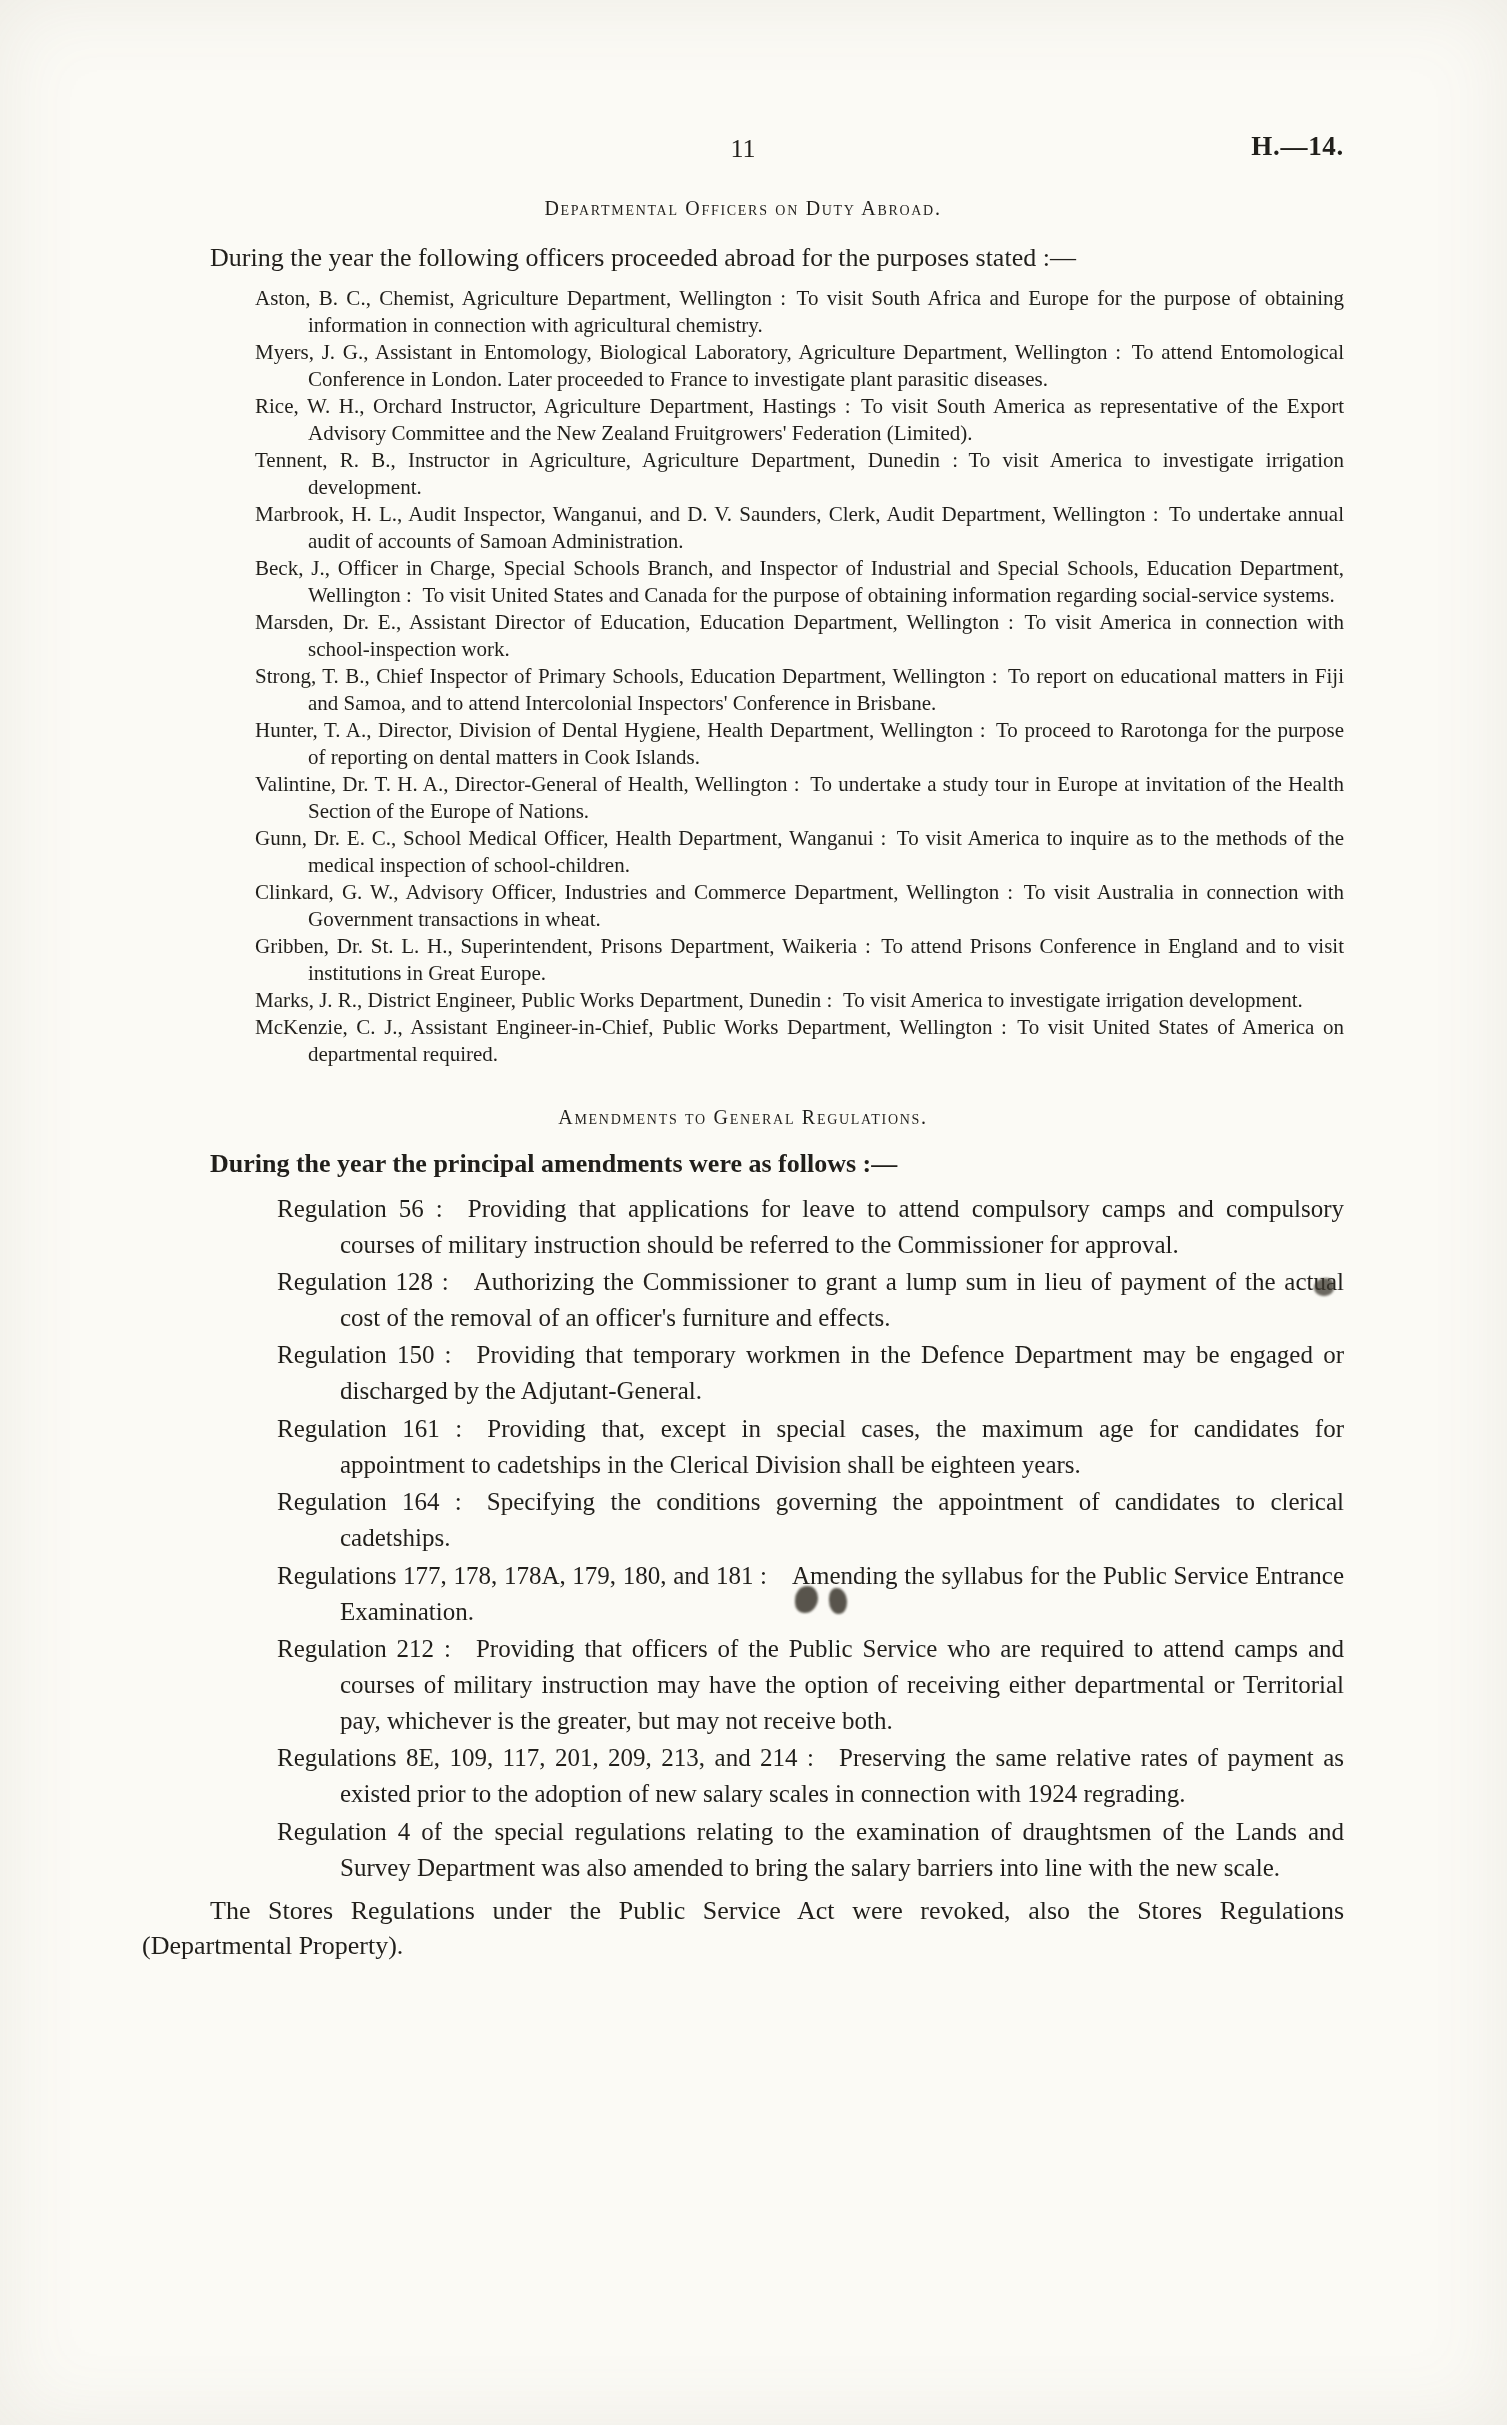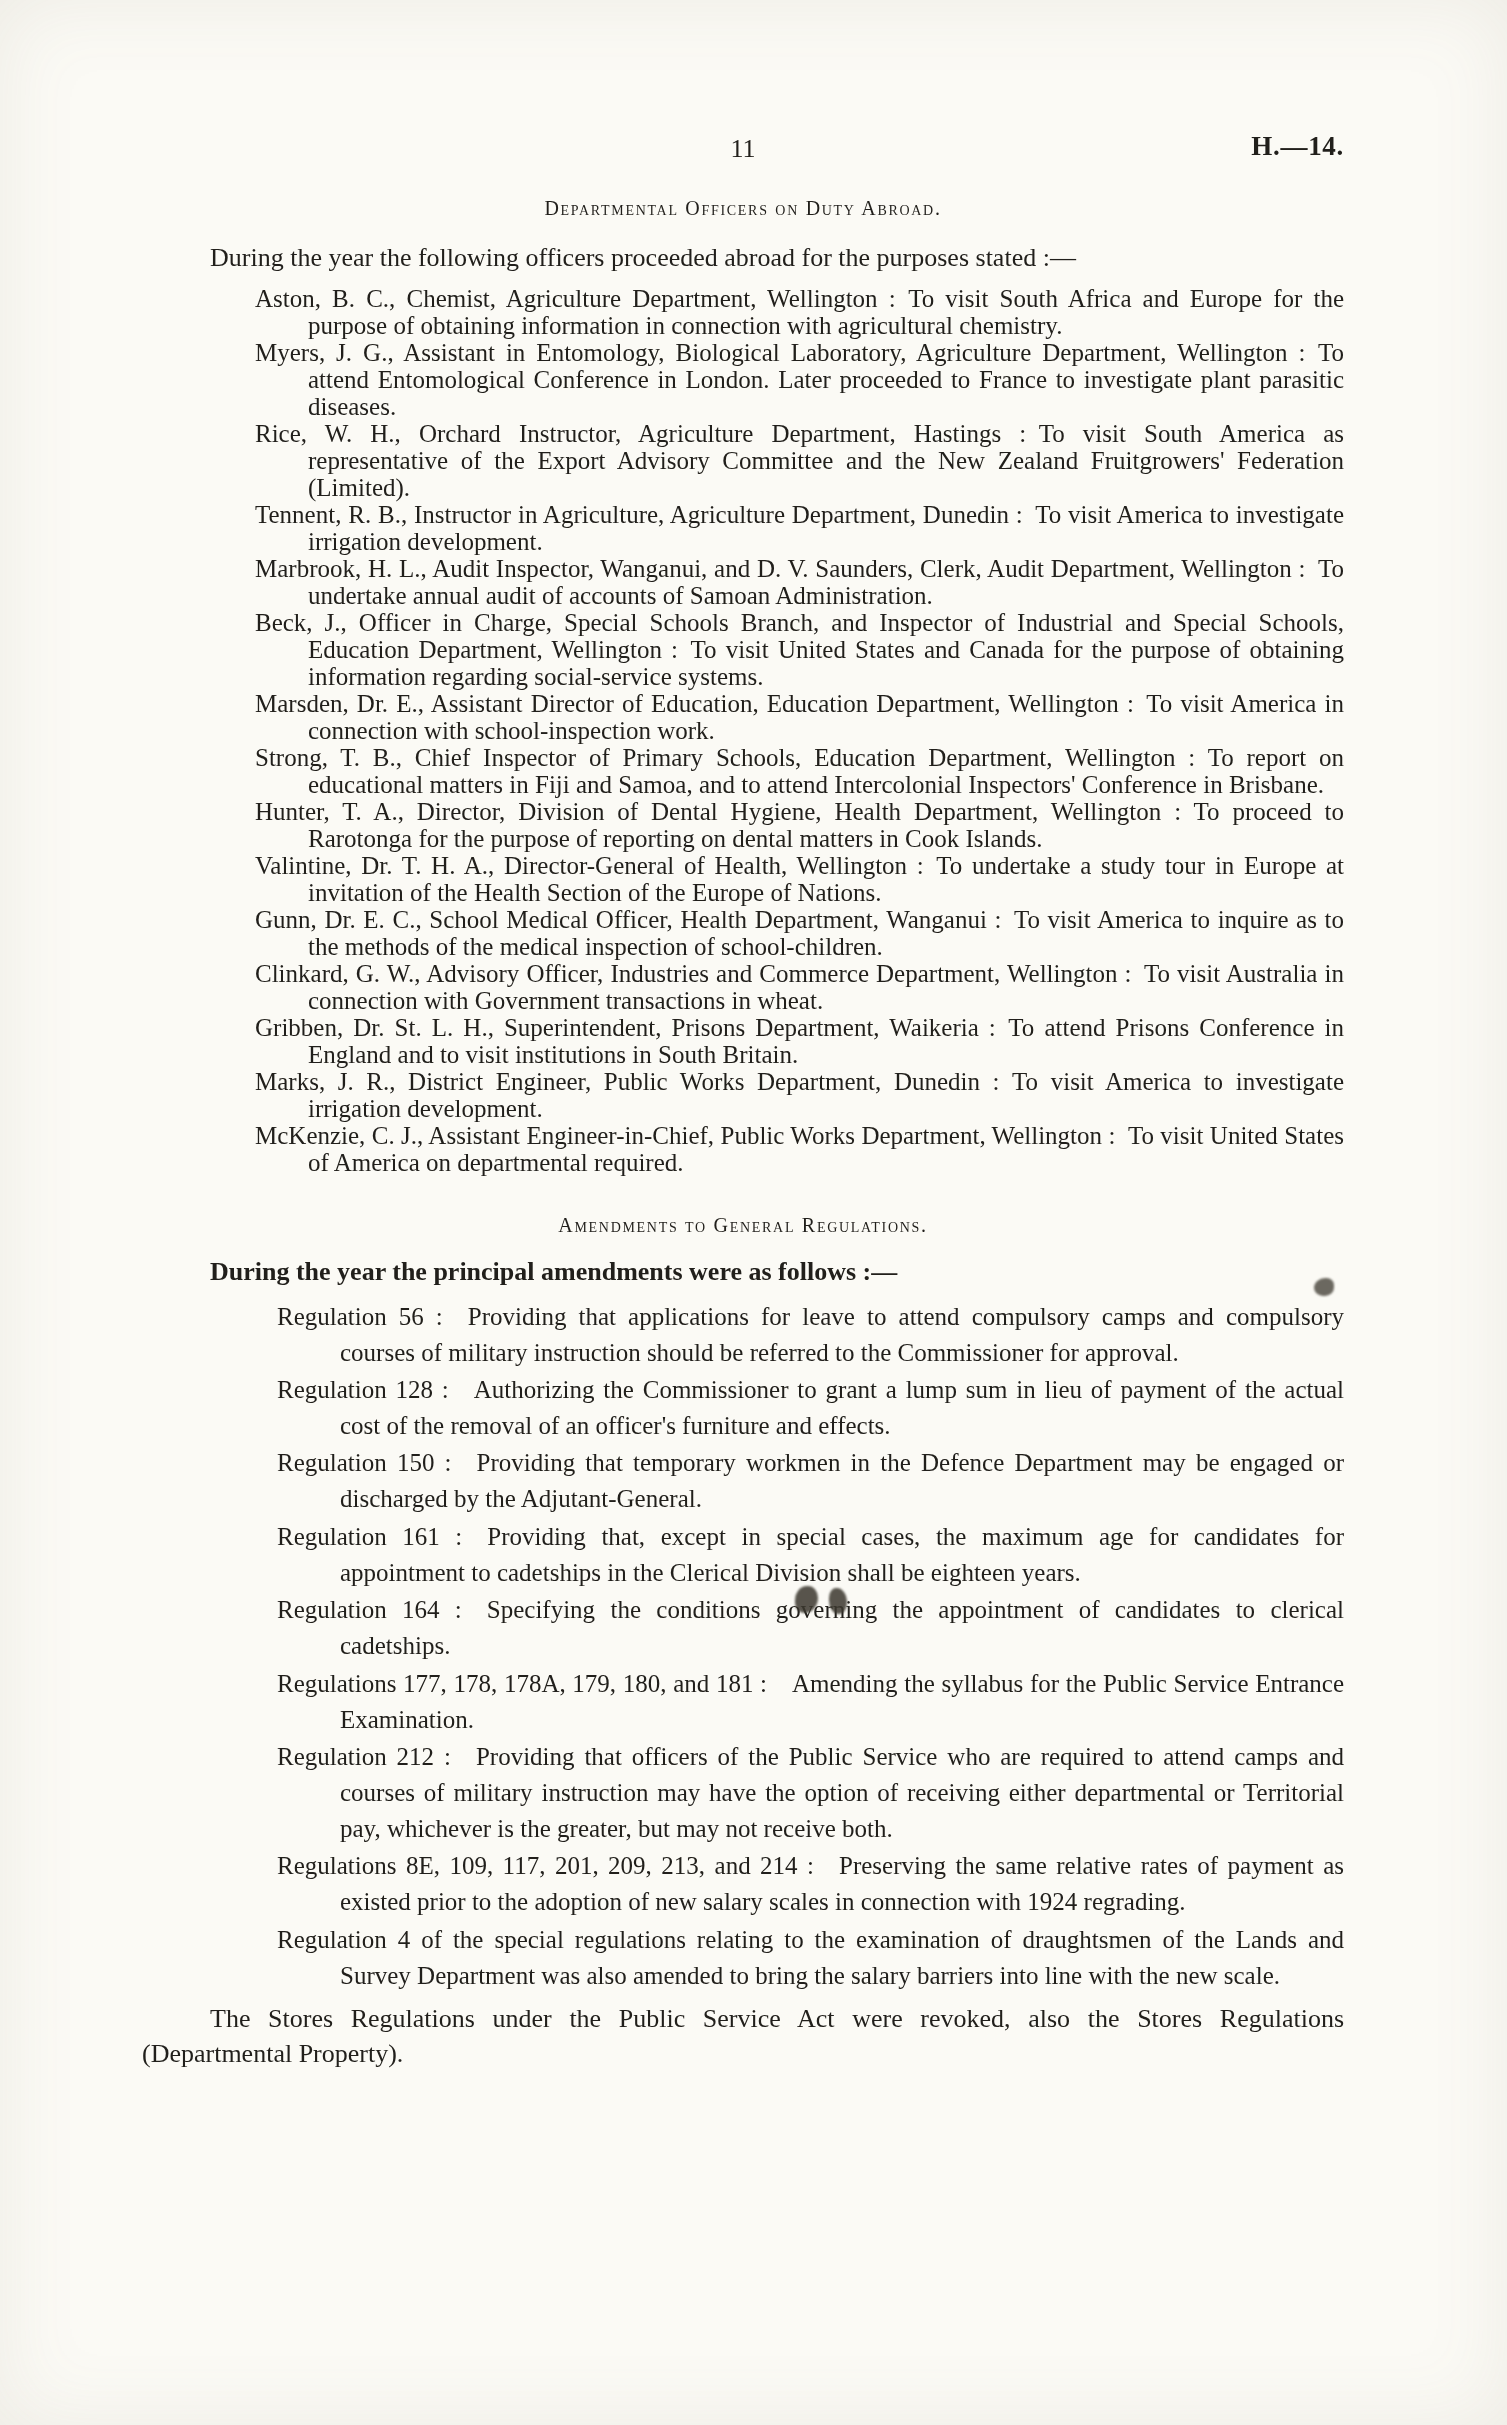--- a/index.html
+++ b/index.html
@@ -66,21 +66,21 @@
     text-indent: 68px;
   }
   .intro.second {
     margin-top: 17.6px;
     margin-bottom: 6.8px;
     text-align: left;
     font-weight: bold;
   }
   .officer-list {
     margin: 4px 0 0 113px;
-    font-size: 25px;
+    font-size: 21px;
     line-height: 27px;
   }
   .officer-entry {
     margin: 0;
     padding-left: 53px;
     text-indent: -53px;
     text-align: justify;
   }
   .regulation-list {
     margin: 9.5px 0 0 135px;
@@ -150,21 +150,21 @@
       <p class="officer-entry">Rice, W. H., Orchard Instructor, Agriculture Department, Hastings : To visit South America as representative of the Export Advisory Committee and the New Zealand Fruitgrowers' Federation (Limited).</p>
       <p class="officer-entry">Tennent, R. B., Instructor in Agriculture, Agriculture Department, Dunedin : To visit America to investigate irrigation development.</p>
       <p class="officer-entry">Marbrook, H. L., Audit Inspector, Wanganui, and D. V. Saunders, Clerk, Audit Department, Wellington : To undertake annual audit of accounts of Samoan Administration.</p>
       <p class="officer-entry">Beck, J., Officer in Charge, Special Schools Branch, and Inspector of Industrial and Special Schools, Education Department, Wellington : To visit United States and Canada for the purpose of obtaining information regarding social-service systems.</p>
       <p class="officer-entry">Marsden, Dr. E., Assistant Director of Education, Education Department, Wellington : To visit America in connection with school-inspection work.</p>
       <p class="officer-entry">Strong, T. B., Chief Inspector of Primary Schools, Education Department, Wellington : To report on educational matters in Fiji and Samoa, and to attend Intercolonial Inspectors' Conference in Brisbane.</p>
       <p class="officer-entry">Hunter, T. A., Director, Division of Dental Hygiene, Health Department, Wellington : To proceed to Rarotonga for the purpose of reporting on dental matters in Cook Islands.</p>
       <p class="officer-entry">Valintine, Dr. T. H. A., Director-General of Health, Wellington : To undertake a study tour in Europe at invitation of the Health Section of the Europe of Nations.</p>
       <p class="officer-entry">Gunn, Dr. E. C., School Medical Officer, Health Department, Wanganui : To visit America to inquire as to the methods of the medical inspection of school-children.</p>
       <p class="officer-entry">Clinkard, G. W., Advisory Officer, Industries and Commerce Department, Wellington : To visit Australia in connection with Government transactions in wheat.</p>
-      <p class="officer-entry">Gribben, Dr. St. L. H., Superintendent, Prisons Department, Waikeria : To attend Prisons Conference in England and to visit institutions in South Britain.</p>
+      <p class="officer-entry">Gribben, Dr. St. L. H., Superintendent, Prisons Department, Waikeria : To attend Prisons Conference in England and to visit institutions in Great Europe.</p>
       <p class="officer-entry">Marks, J. R., District Engineer, Public Works Department, Dunedin : To visit America to investigate irrigation development.</p>
       <p class="officer-entry">McKenzie, C. J., Assistant Engineer-in-Chief, Public Works Department, Wellington : To visit United States of America on departmental required.</p>
     </div>
 
     <h2 class="section-title second">Amendments to General Regulations.</h2>
     <p class="intro second">During the year the principal amendments were as follows :—</p>
 
     <div class="regulation-list">
       <p class="regulation-entry">Regulation 56 : Providing that applications for leave to attend compulsory camps and compulsory courses of military instruction should be referred to the Commissioner for approval.</p>
       <p class="regulation-entry">Regulation 128 : Authorizing the Commissioner to grant a lump sum in lieu of payment of the actual cost of the removal of an officer's furniture and effects.</p>

